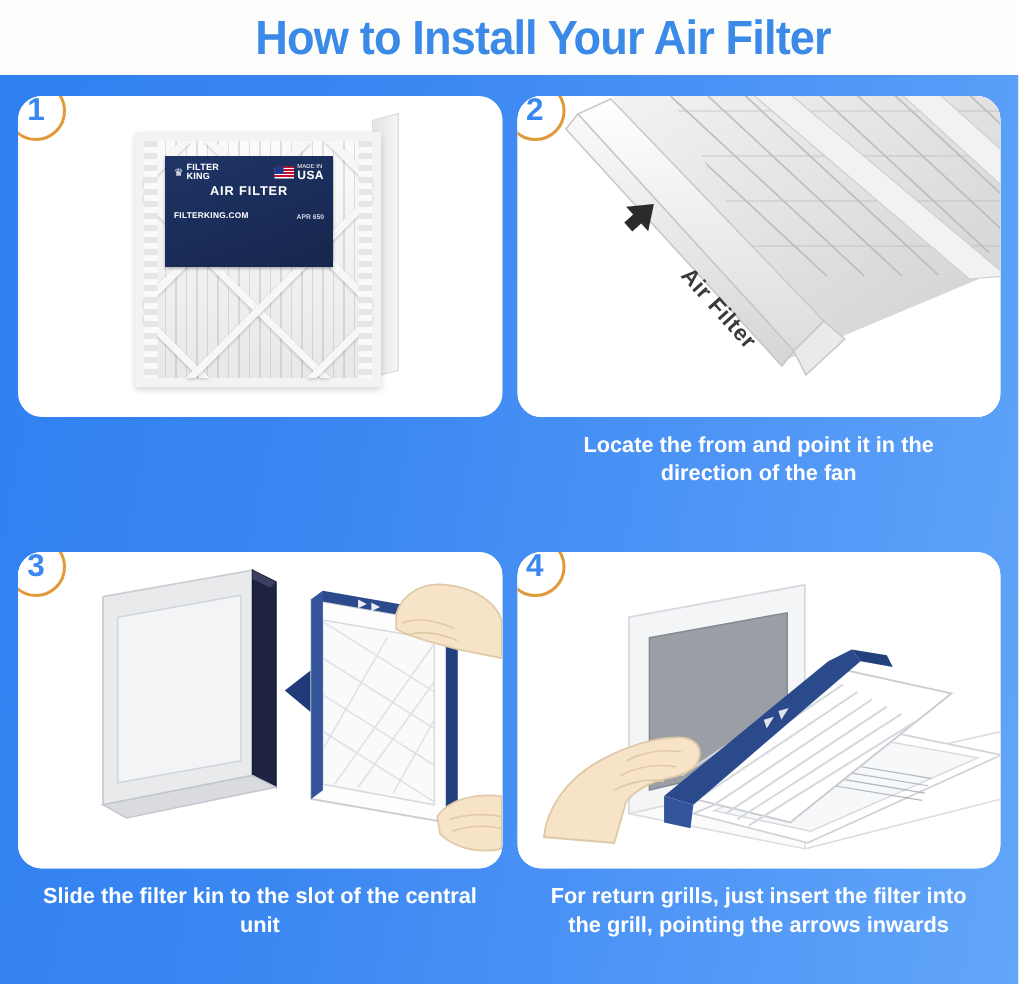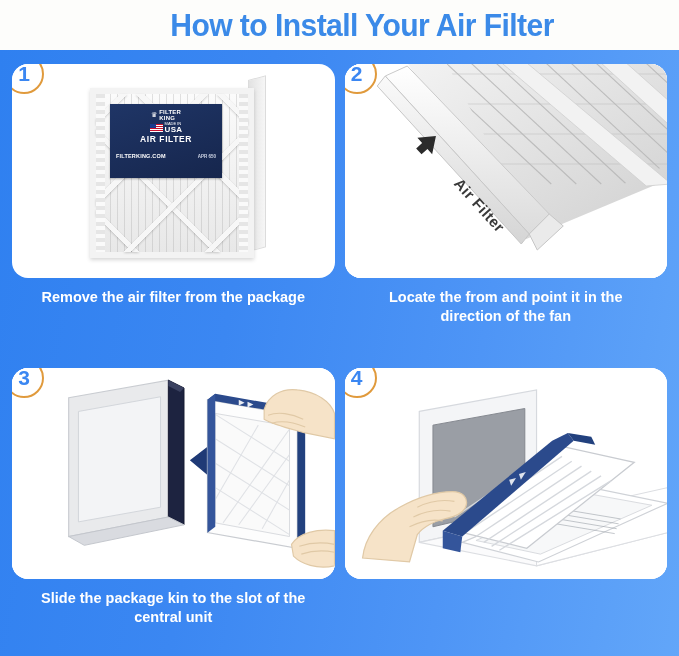--- a/index.html
+++ b/index.html
@@ -133,21 +133,21 @@
   }
   .f-label {
     position: absolute;
     left: 14px; top: 10px;
     width: 112px; height: 74px;
     background: linear-gradient(160deg,#1f3566,#16264d);
     z-index: 4;
     padding: 5px 6px;
     box-shadow: 0 1px 2px rgba(0,0,0,.3);
   }
-  .lbl-top { display:flex; align-items:center; justify-content:space-between;flex-direction:column; }
+  .lbl-top { display:flex; align-items:center; justify-content:space-between; }
   .lbl-brand { display:flex; align-items:center; gap:2px; }
   .lbl-crown { font-size:7px; color:#fff; }
   .lbl-brand-txt { color:#fff; font-size:6px; font-weight:bold; line-height:1.05; letter-spacing:.2px; }
   .lbl-usa { display:flex; align-items:center; gap:2px; }
   .flag {
     width: 13px; height: 8px;
     background:
       linear-gradient(180deg,#c8102e 0 12.5%,#fff 12.5% 25%,#c8102e 25% 37.5%,#fff 37.5% 50%,#c8102e 50% 62.5%,#fff 62.5% 75%,#c8102e 75% 87.5%,#fff 87.5% 100%);
     position: relative;
   }
@@ -220,21 +220,20 @@
                   <div class="lbl-sub">AIR FILTER</div>
                   <div class="lbl-bot">
                     <span class="lbl-site">FILTERKING.COM</span>
                     <span class="lbl-apr">APR 650</span>
                   </div>
                 </div>
               </div>
             </div>
           </div>
         </div>
-        <div class="caption">Remove the air filter from the package</div>
       </div>
 
       <div class="panel panel-2">
         <div class="card">
           <div class="badge">2</div>
           <div class="corner-art">
             <svg viewBox="0 0 330 214" width="100%" height="100%" preserveAspectRatio="xMidYMid slice">
               <defs>
                 <linearGradient id="g2frame" x1="0" y1="0" x2="0" y2="1">
                   <stop offset="0" stop-color="#ffffff"></stop>
@@ -342,21 +341,21 @@
                 <path d="M266,54 C276,51 288,53 300,58" fill="none" stroke="#e0c9a6" stroke-width="1.1"></path>
               </g>
               <g>
                 <path d="M286,178 C294,166 312,162 330,164 L330,200 C312,204 296,198 288,190 Z" fill="#f6e3c8" stroke="#e0c9a6" stroke-width="1.2"></path>
                 <path d="M294,180 C306,176 320,176 330,178" fill="none" stroke="#e0c9a6" stroke-width="1.1"></path>
                 <path d="M296,188 C308,184 320,184 330,186" fill="none" stroke="#e0c9a6" stroke-width="1.1"></path>
               </g>
             </svg>
           </div>
         </div>
-        <div class="caption">Slide the package kin to the slot of the central unit</div>
+        <div class="caption">Slide the filter kin to the slot of the central unit</div>
       </div>
 
       <div class="panel panel-4">
         <div class="card">
           <div class="badge">4</div>
           <div class="p4-art">
             <svg viewBox="0 0 330 211" width="100%" height="100%" preserveAspectRatio="xMidYMid meet">
               <rect x="0" y="0" width="330" height="211" fill="#ffffff"></rect>
 
               <g>
@@ -417,17 +416,18 @@
                 <path d="M18,192 C20,172 34,152 56,140 C74,130 94,124 110,124
                          C120,124 126,130 124,138 C122,146 112,150 102,152
                          C92,154 80,160 74,168 L66,196 Z" fill="#f6e3c8" stroke="#e0c9a6" stroke-width="1.3"></path>
                 <path d="M74,140 C86,134 100,132 112,134" fill="none" stroke="#e0c9a6" stroke-width="1.1"></path>
                 <path d="M70,150 C82,144 96,142 108,144" fill="none" stroke="#e0c9a6" stroke-width="1.1"></path>
                 <path d="M66,160 C78,154 90,152 100,154" fill="none" stroke="#e0c9a6" stroke-width="1.1"></path>
               </g>
             </svg>
           </div>
         </div>
+        <div class="caption">For return grills, just insert the filter into the grill, pointing the arrows inwards</div>
       </div>
 
     </div>
   </div>
 </div>
 
 </body></html>

